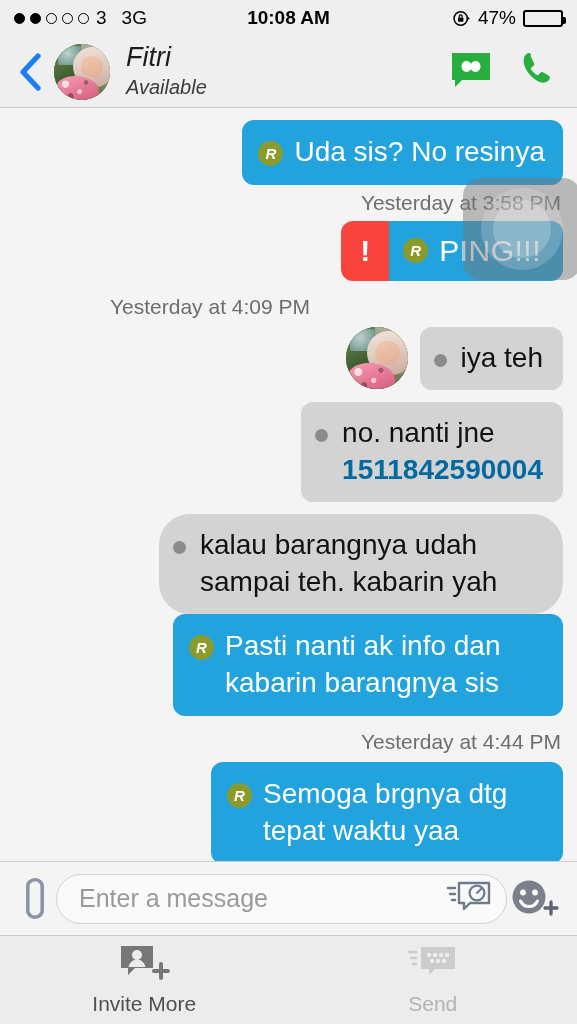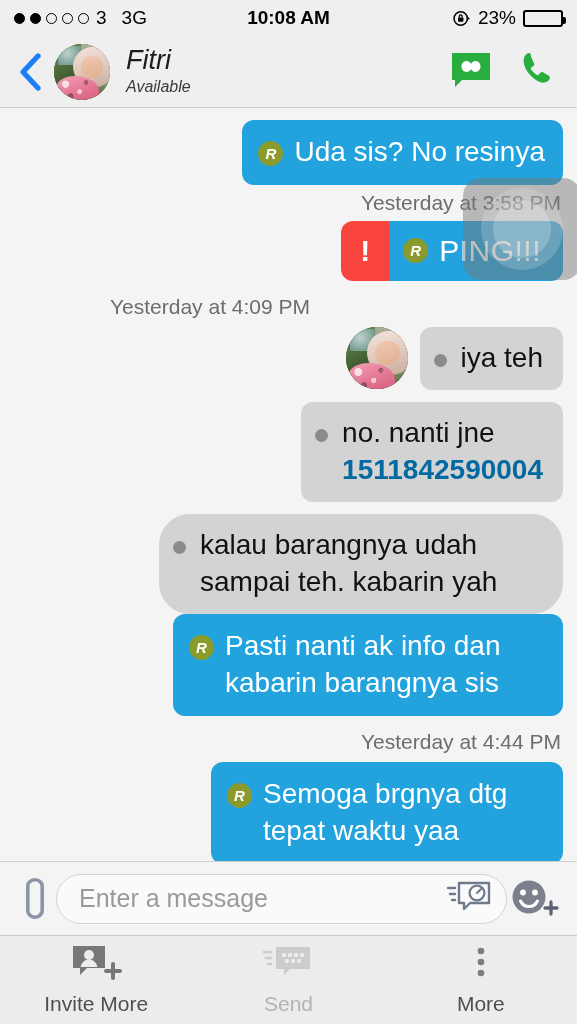--- a/index.html
+++ b/index.html
@@ -45,21 +45,21 @@
     flex:0 0 72px; background:#efefef; display:flex; align-items:center;
     padding:0 20px 0 10px; border-bottom:1px solid #c9c9c9; position:relative;font-style:italic;
   }
   .back-btn { width:40px; display:flex; align-items:center; justify-content:center; cursor:pointer; }
   .nav-avatar {
     width:56px; height:56px; border-radius:50%; margin-left:4px;
     overflow:hidden; flex:0 0 56px; position:relative; background:#8fa07a;
   }
   .nav-id { margin-left:16px; display:flex; flex-direction:column; justify-content:center; }
   .nav-name { font-size:27px; color:#1c1c1c; line-height:1.1; }
-  .nav-status { font-size:16px; color:#3a3a3a; line-height:1.25; margin-top:2px; }
+  .nav-status { font-size:20px; color:#3a3a3a; line-height:1.25; margin-top:2px; }
   .nav-actions { margin-left:auto; display:flex; align-items:center; gap:26px; }
 
   
   .ava-photo { position:absolute; inset:0; background:#4d6b3c; overflow:hidden; }
   .ava-photo .bg-l { position:absolute; left:0; top:0; width:58%; height:100%;
     background:linear-gradient(150deg,#6f8f53 0%,#3f5c30 55%,#2e4a26 100%); }
   .ava-photo .bg-r { position:absolute; right:0; top:0; width:52%; height:100%;
     background:linear-gradient(200deg,#b9b9a8 0%,#7e8d63 60%,#46602f 100%); }
   .ava-photo .sky { position:absolute; left:8%; top:4%; width:42%; height:34%;
     background:radial-gradient(circle at 40% 40%,#cfe2e8 0%,#7ea3a0 70%,transparent 100%); opacity:.85; }
@@ -196,21 +196,21 @@
     <div class="sb-time">10:08 AM</div>
     <div class="sb-right">
       <span class="lock-icon">
         <svg viewBox="0 0 24 24" width="19" height="19">
           <circle cx="11" cy="12" r="8.4" fill="none" stroke="#000" stroke-width="1.9"></circle>
           <rect x="7.6" y="10.6" width="6.8" height="5.4" rx="1.1" fill="#000"></rect>
           <path d="M9.2 10.6v-1.5a1.8 1.8 0 013.6 0v1.5" fill="none" stroke="#000" stroke-width="1.6"></path>
           <path d="M19 9.5l3.5 2.5L19 14.5z" fill="#000"></path>
         </svg>
       </span>
-      <span class="sb-pct">23%</span>
+      <span class="sb-pct">47%</span>
       <span class="batt"><span class="batt-fill"></span></span>
     </div>
   </div>
 
   <div class="navbar">
     <div class="back-btn">
       <svg width="26" height="38" viewBox="0 0 26 38">
         <path d="M21 3L6 19l15 16" fill="none" stroke="#1b7ef7" stroke-width="5.2" stroke-linecap="round" stroke-linejoin="round"></path>
       </svg>
     </div>
@@ -375,25 +375,15 @@
             <rect x="32" y="9" width="4" height="4" rx="1"></rect>
               <rect x="38" y="9" width="4" height="4" rx="1"></rect>
             <rect x="23" y="15" width="4" height="4" rx="1"></rect>
               <rect x="29" y="15" width="4" height="4" rx="1"></rect>
             <rect x="35" y="15" width="4" height="4" rx="1"></rect>
           </g>
         </svg>
       </span>
       <span class="tool-label">Send</span>
     </div>
-    <div class="tool">
-      <span class="tool-ico">
-        <svg width="18" height="42" viewBox="0 0 18 42">
-          <circle cx="9" cy="7" r="3.3" fill="#7d7d7d"></circle>
-          <circle cx="9" cy="18" r="3.3" fill="#7d7d7d"></circle>
-          <circle cx="9" cy="29" r="3.3" fill="#7d7d7d"></circle>
-        </svg>
-      </span>
-      <span class="tool-label">More</span>
-    </div>
   </div>
 
 </div>
 
 </body></html>

